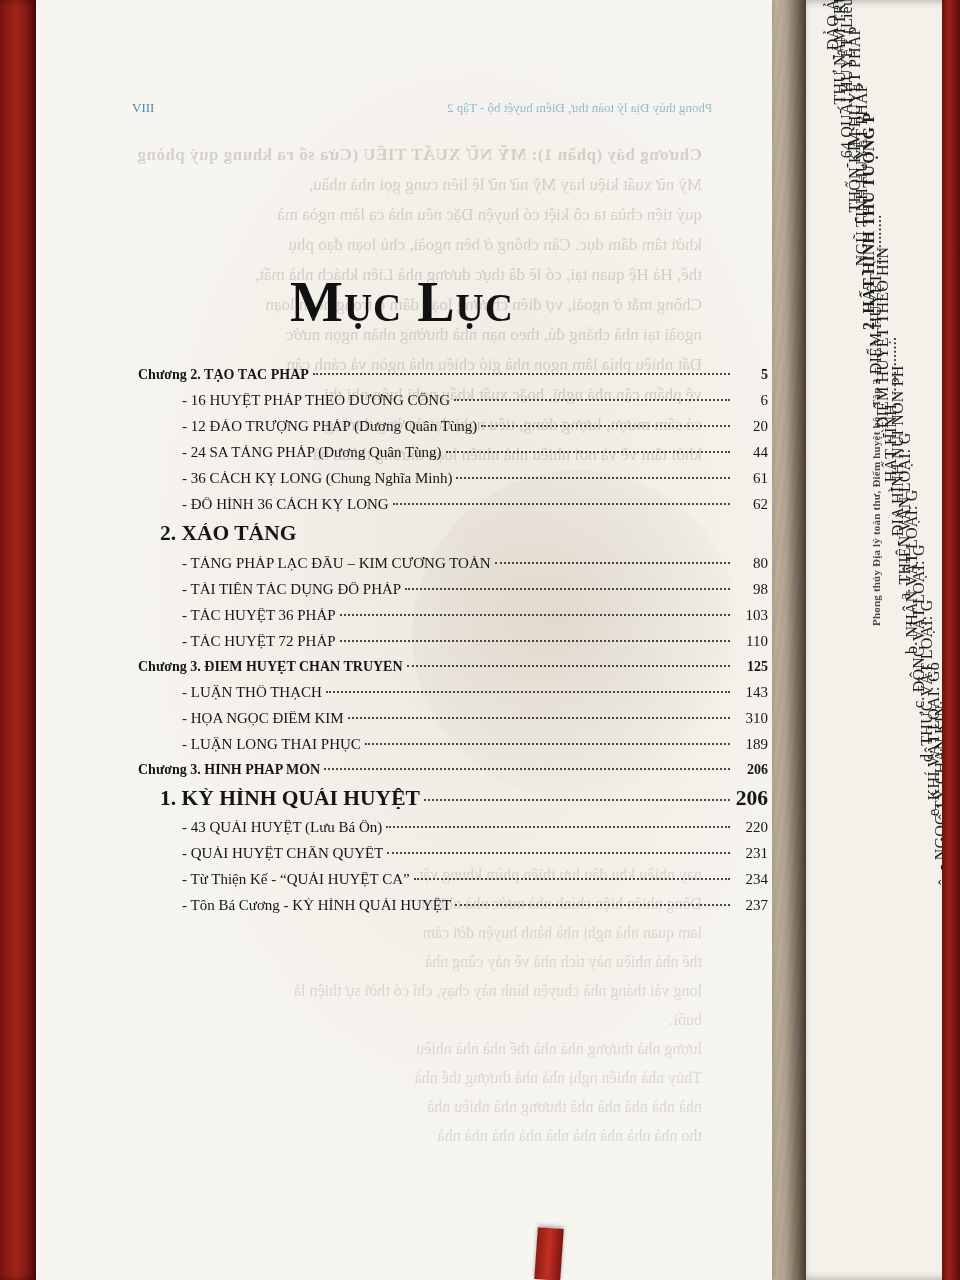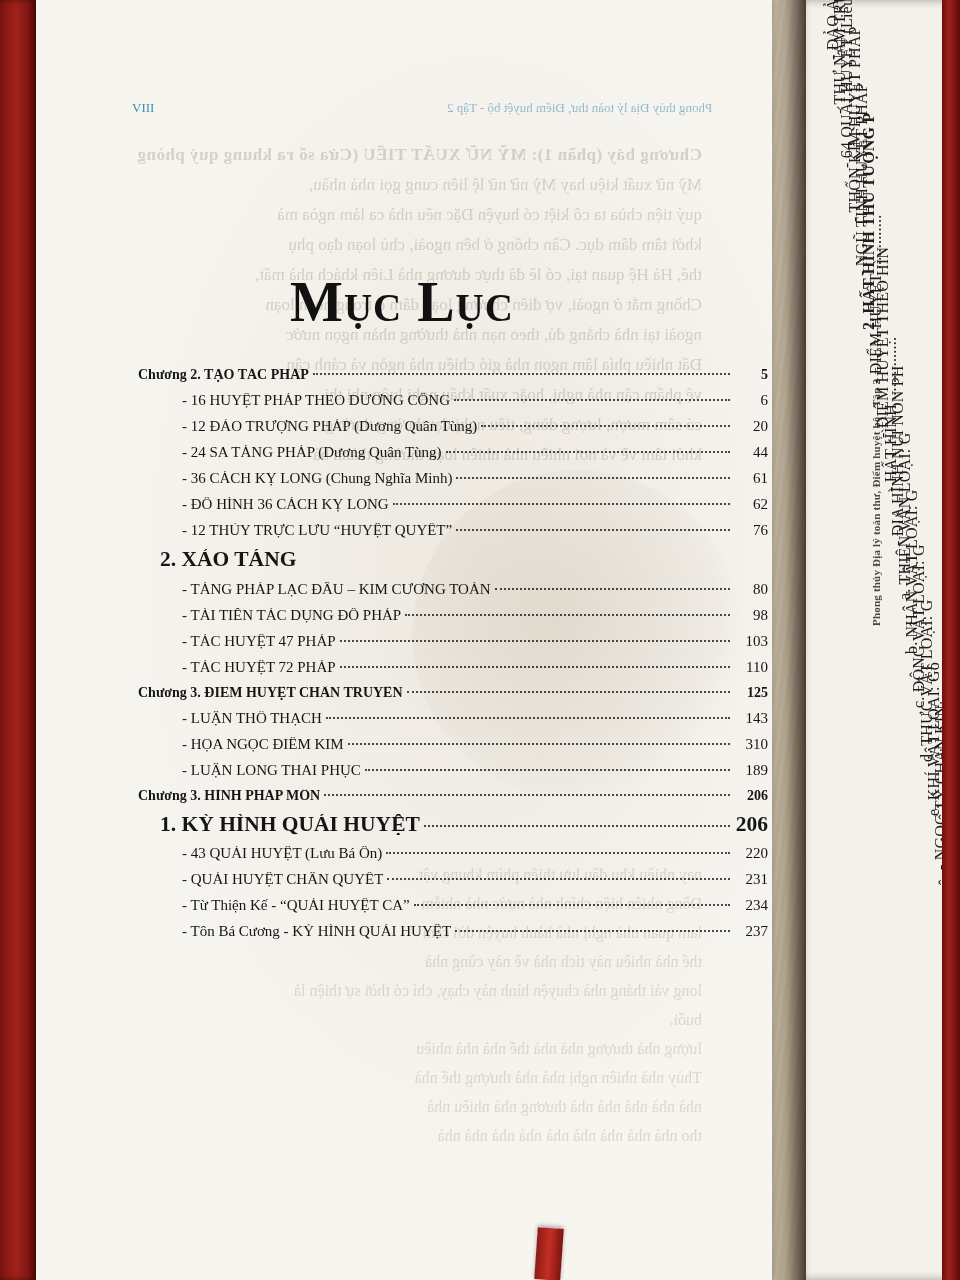--- a/index.html
+++ b/index.html
@@ -287,42 +287,37 @@
       <div class="toc-row item">
         <span class="toc-label">- 36 CÁCH KỴ LONG (Chung Nghĩa Minh)</span>
         <span class="leader"></span>
         <span class="toc-page">61</span>
       </div>
       <div class="toc-row item">
         <span class="toc-label">- ĐỒ HÌNH 36 CÁCH KỴ LONG</span>
         <span class="leader"></span>
         <span class="toc-page">62</span>
       </div>
-      <div class="toc-row item">
-        <span class="toc-label">- 12 THỦY TRỰC LƯU “HUYỆT QUYẾT”</span>
-        <span class="leader"></span>
-        <span class="toc-page">76</span>
-      </div>
       <div class="toc-row section noleader">
         <span class="toc-label">2. XẢO TÁNG</span>
         <span class="leader"></span>
         <span class="toc-page"></span>
       </div>
       <div class="toc-row item">
         <span class="toc-label">- TÁNG PHÁP LẠC ĐẦU – KIM CƯƠNG TOÀN</span>
         <span class="leader"></span>
         <span class="toc-page">80</span>
       </div>
       <div class="toc-row item">
         <span class="toc-label">- TÀI TIỄN TÁC DỤNG ĐỒ PHÁP</span>
         <span class="leader"></span>
         <span class="toc-page">98</span>
       </div>
       <div class="toc-row item">
-        <span class="toc-label">- TÁC HUYỆT 47 PHÁP</span>
+        <span class="toc-label">- TÁC HUYỆT 36 PHÁP</span>
         <span class="leader"></span>
         <span class="toc-page">103</span>
       </div>
       <div class="toc-row item">
         <span class="toc-label">- TÁC HUYỆT 72 PHÁP</span>
         <span class="leader"></span>
         <span class="toc-page">110</span>
       </div>
       <div class="toc-row chapter">
         <span class="toc-label">Chương 3.  ĐIỂM HUYỆT CHÂN TRUYỀN</span>

